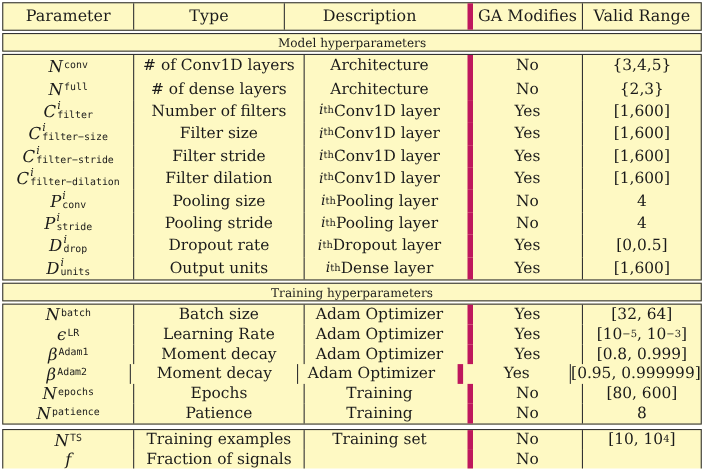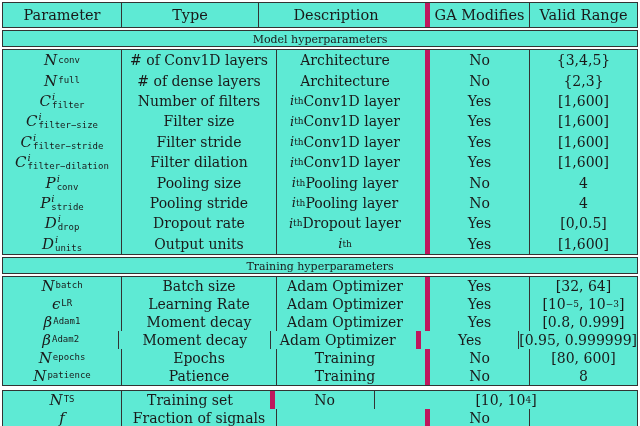--- a/index.html
+++ b/index.html
@@ -1,19 +1,19 @@
 <!DOCTYPE html>
 <html><head>
 <meta charset="utf-8">
 <style>
   html, body { margin:0; padding:0; background:#ffffff; }
   body { width:640px; height:426px; overflow:hidden; position:relative;
          font-family:"DejaVu Serif","Liberation Serif",serif; color:#1a1a1a; }
   .tbl { position:absolute; left:2px; top:2px; width:636px; }
-  .box { border:1px solid #333; box-sizing:border-box; position:relative; background:#5eead4; }
+  .box { border:1px solid #333; box-sizing:border-box; position:relative; background:#fef9c3; }
   .gap { height:2px; }
   .row { display:flex; align-items:center; }
   .c { box-sizing:border-box; text-align:center; white-space:nowrap; overflow:visible; }
   .c0 { width:118px; }
   .c1 { width:155px; border-left:1px solid #333; }
   .c2 { width:137px; border-left:1px solid #333; }
   .c3 { width:104px; border-left:5px solid #be185d;margin-left:12px; }
   .c4 { flex:1; border-left:1px solid #333; }
   .stretch .c { align-self:stretch; display:flex; align-items:center; justify-content:center; }
   .hdr { height:24px; font-size:14.5px; }
@@ -258,20 +258,21 @@
       <span class="sym">D</span>
           <span class="subsup">
             <span class="sp">i</span>
             <span class="sb">units</span>
           </span>
     </div>
     <div class="c c1">Output units</div>
     <div class="c c2 ith">
           <i>i</i>
           <sup>th</sup>
+          <span> Dense layer</span>
         </div>
     <div class="c c3">Yes</div>
     <div class="c c4 expo">
           <span>[1,600]</span>
           <span></span>
           <span></span>
           <span></span>
         </div>
   </div>
 </div>
@@ -413,20 +414,21 @@
   <div class="gap"></div>
   <div class="box body-rows tset" id="sec2">
   <div class="row stretch">
     <div class="c c0">
       <span class="sym">N</span>
           <span class="subsup">
             <span class="sp"></span>
             <span class="sb">TS</span>
           </span>
     </div>
+    <div class="c c1">Training examples</div>
     <div class="c c2 ith">
           <span>Training set</span>
         </div>
     <div class="c c3">No</div>
     <div class="c c4 expo">
           <span></span>
           <span>[10, 10</span>
           <sup>4</sup>
           <span></span>
           <span>]</span>

